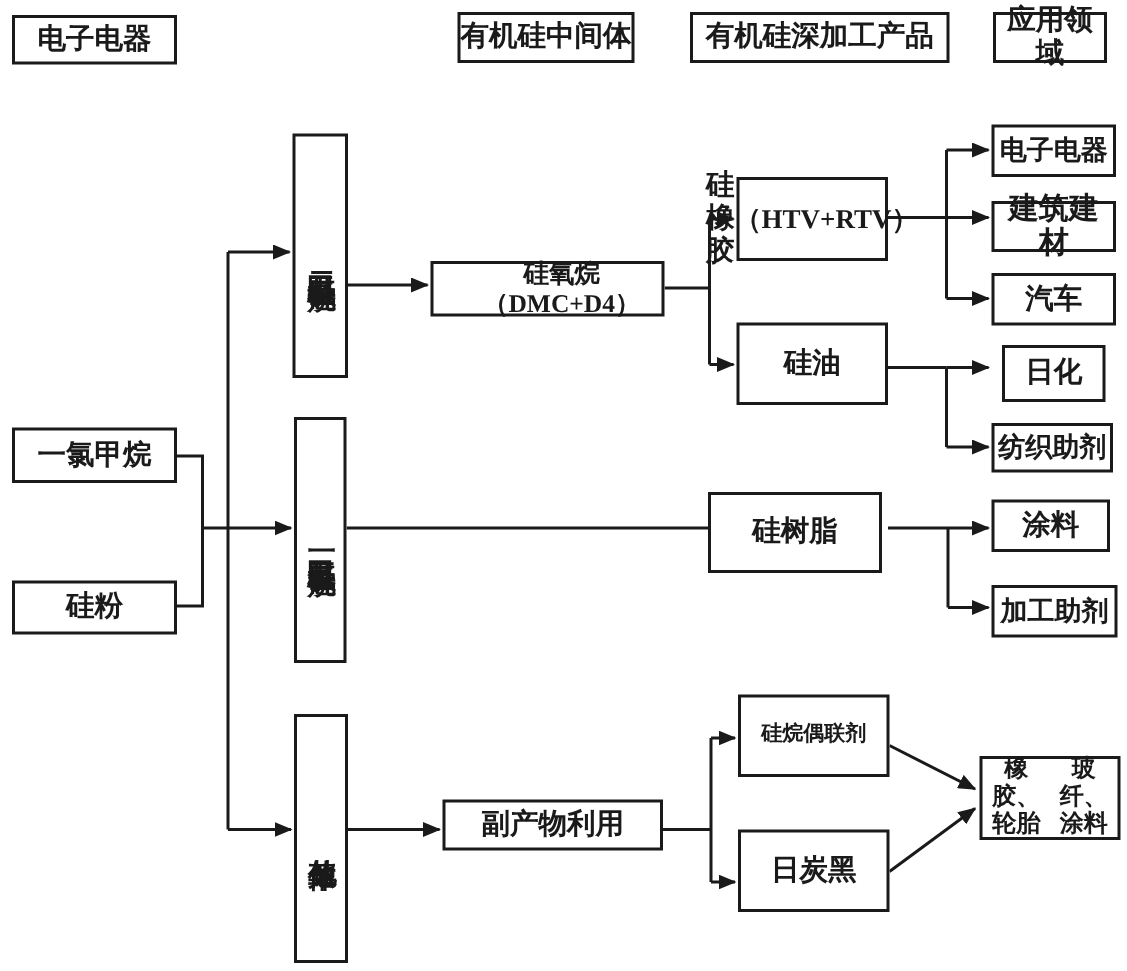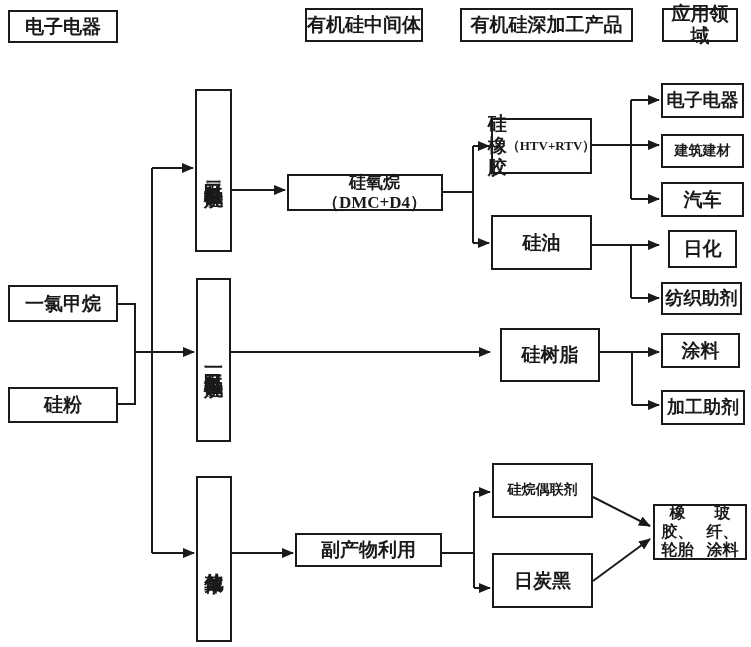--- a/index.html
+++ b/index.html
@@ -14,21 +14,21 @@
     display:flex;align-items:center;justify-content:center;
     text-align:center;font-weight:bold;font-size:19px;line-height:1.15;
     box-sizing:border-box;
   }
   .vert{
     writing-mode:vertical-rl;text-orientation:upright;
     letter-spacing:1px;font-size:19px;
   }
   .small{font-size:17px;}
   .twoline{flex-direction:row;}
-  .twoline .l2{font-size:13px;}
+  .twoline .l2{font-size:18px;}
   .final .l1,.final .l2{font-size:16px;}
 </style>
 </head>
 <body>
 
 <div id="canvas">
 
   <svg id="wires" viewBox="0 0 751 647" xmlns="http://www.w3.org/2000/svg">
     <defs>
       <marker id="arrow" markerUnits="userSpaceOnUse" markerWidth="12" markerHeight="10" refX="11" refY="5" orient="auto">
@@ -94,26 +94,26 @@
   <div class="box vert" style="left:196px;top:476px;width:36px;height:166px;">其他单体</div>
 
   <div class="box small" style="left:287px;top:174px;width:156px;height:37px;padding-left:19px;">硅氧烷（DMC+D4）</div>
   <div class="box" style="left:295px;top:533px;width:147px;height:34px;">副产物利用</div>
 
   <div class="box twoline" style="left:491px;top:118px;width:101px;height:56px;">
     <div class="l1">硅橡胶</div>
     <div class="l2">（HTV+RTV）</div>
   </div>
   <div class="box" style="left:491px;top:215px;width:101px;height:55px;">硅油</div>
-  <div class="box" style="left:500px;top:328px;width:100px;height:54px;">硅树脂</div>
+  <div class="box" style="left:472px;top:328px;width:116px;height:54px;">硅树脂</div>
   <div class="box" style="left:492px;top:463px;width:101px;height:55px;font-size:14px;">硅烷偶联剂</div>
   <div class="box" style="left:492px;top:553px;width:101px;height:55px;">日炭黑</div>
 
   <div class="box" style="left:661px;top:83px;width:83px;height:35px;font-size:18px;">电子电器</div>
-  <div class="box" style="left:661px;top:134px;width:83px;height:34px;font-size:14px;">建筑建材</div>
+  <div class="box" style="left:661px;top:134px;width:83px;height:34px;font-size:20px;">建筑建材</div>
   <div class="box" style="left:661px;top:182px;width:83px;height:35px;">汽车</div>
   <div class="box" style="left:668px;top:230px;width:69px;height:38px;">日化</div>
   <div class="box" style="left:661px;top:282px;width:81px;height:33px;font-size:18px;">纺织助剂</div>
   <div class="box" style="left:661px;top:333px;width:79px;height:35px;">涂料</div>
   <div class="box" style="left:661px;top:390px;width:84px;height:35px;font-size:18px;">加工助剂</div>
   <div class="box twoline final" style="left:653px;top:504px;width:94px;height:56px;">
     <div class="l1">橡胶、轮胎</div>
     <div class="l2">玻纤、涂料</div>
   </div>
 

